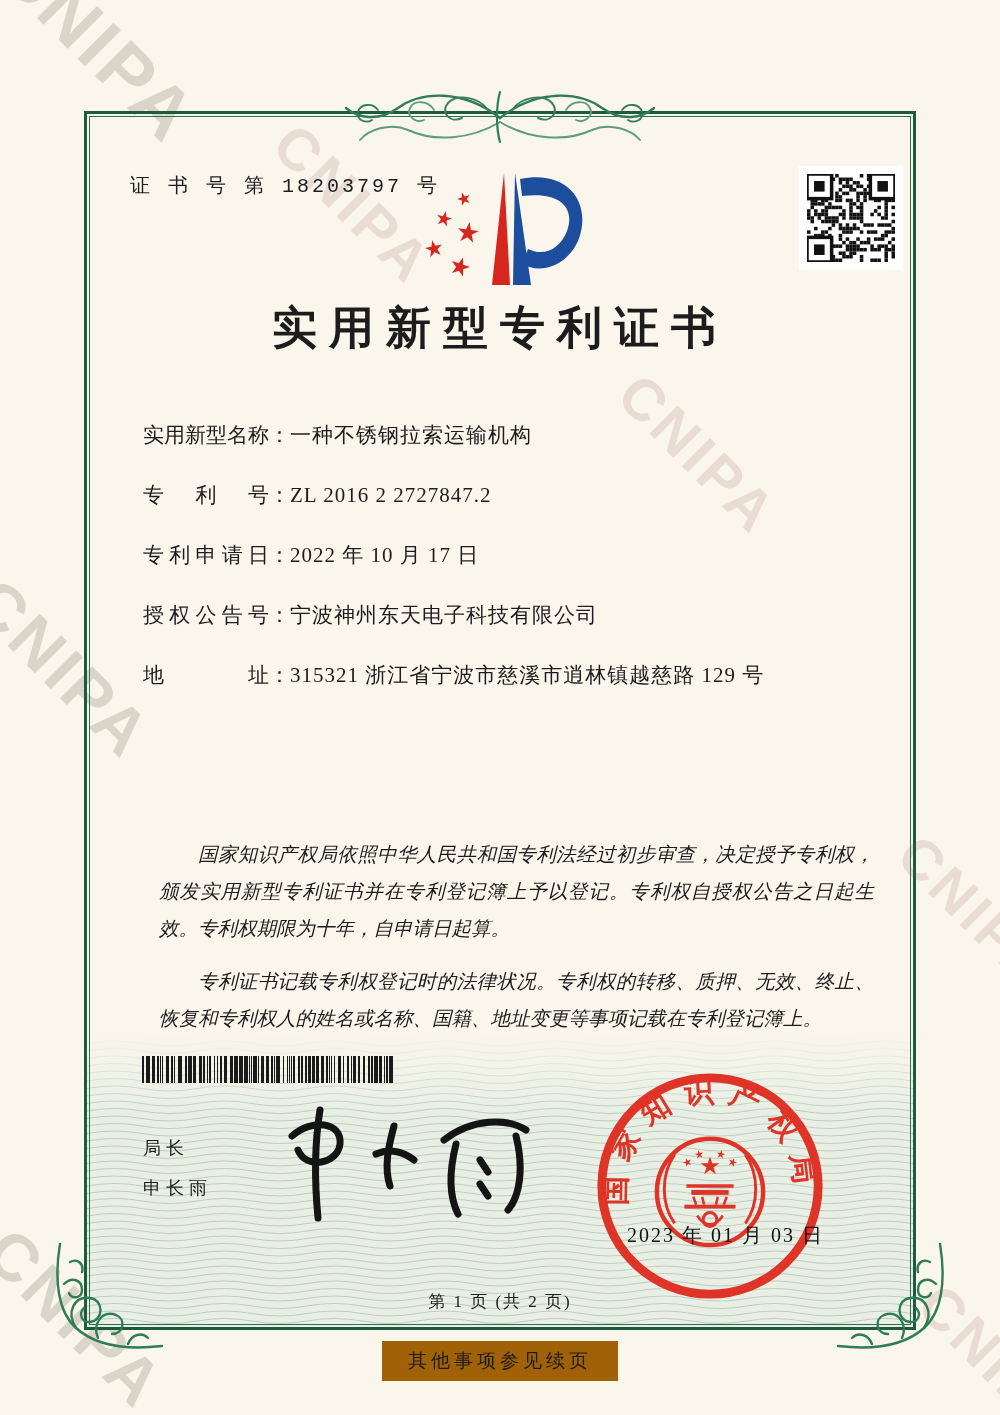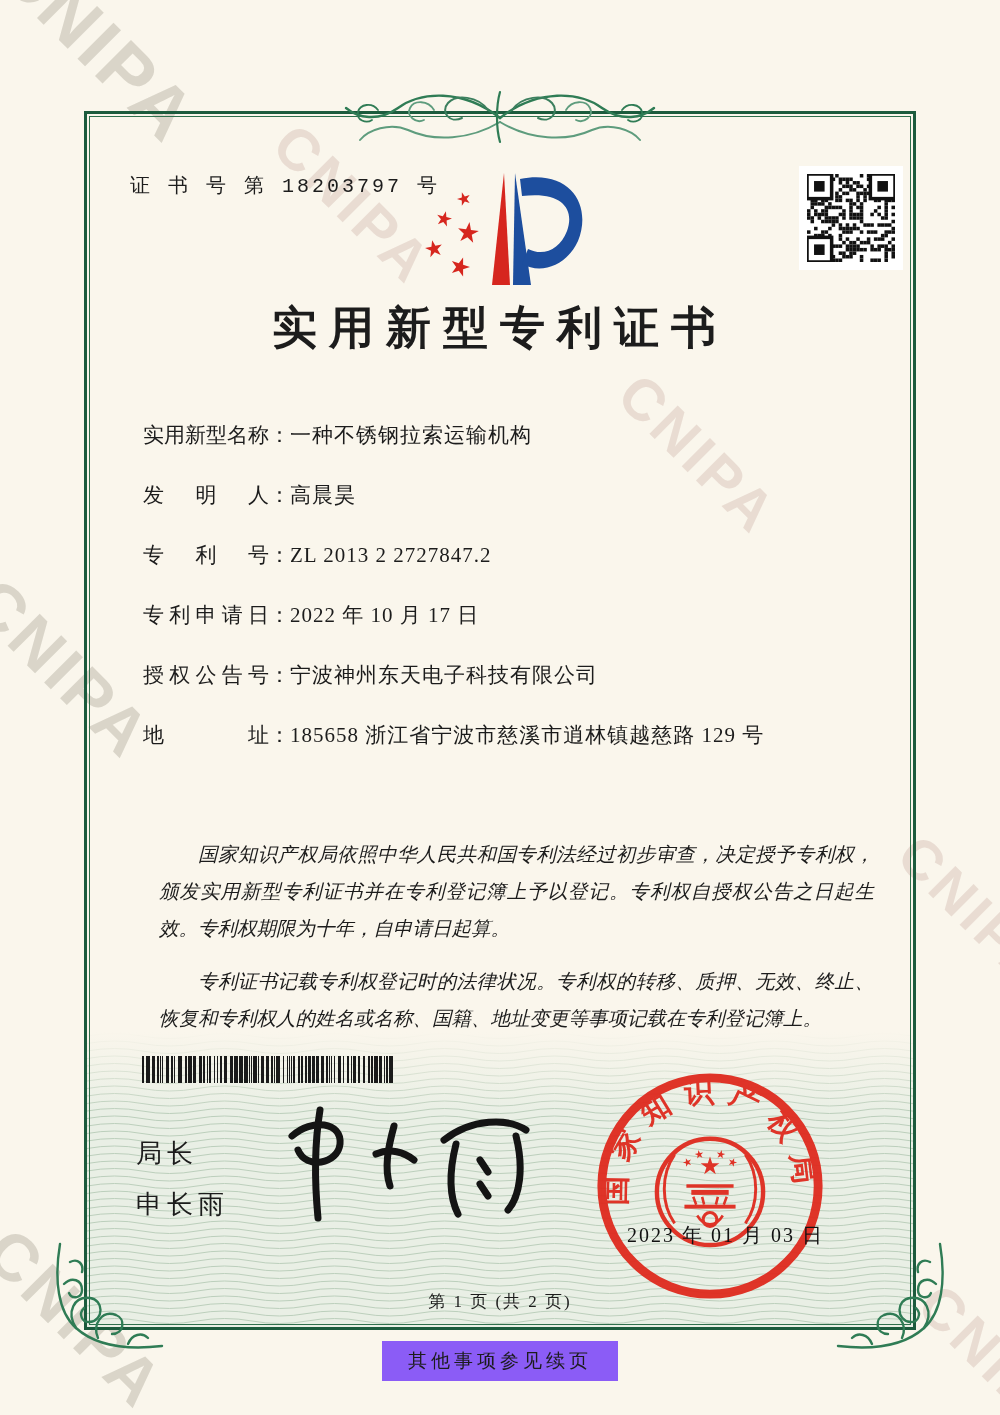--- a/index.html
+++ b/index.html
@@ -37,30 +37,30 @@
   .flabel{display:inline-block;width:126px;text-align:justify;text-align-last:justify;vertical-align:top;}
   .flabel5{display:inline-block;vertical-align:top;}
   .fvalue{letter-spacing:1px;text-align:center;}
   .grant2{margin-left:60px;}
   
   #body-text{position:absolute;left:143px;top:820px;width:747px;z-index:5;
     font-size:19.5px;line-height:37px;text-align:justify;}
   #body-text p{margin:16px;text-indent:2em;font-style:italic;}
   
   #barcode{position:absolute;left:142px;top:1056px;z-index:5;}
-  #signer{position:absolute;left:136px;top:1136px;z-index:5;font-size:26px;letter-spacing:5px;}
+  #signer{position:absolute;left:143px;top:1136px;z-index:5;font-size:18px;letter-spacing:5px;}
   #signer div{margin-bottom:16px;}
   #signature{position:absolute;left:268px;top:1092px;z-index:6;}
   #seal{position:absolute;left:592px;top:1066px;z-index:5;opacity:.95;}
   #seal-date{position:absolute;left:627px;top:1222px;z-index:7;font-size:20px;
     letter-spacing:2px;color:#111;}
   #page-number{position:absolute;left:0;top:1290px;width:100%;text-align:center;
     font-size:17px;letter-spacing:2px;z-index:5;}
   #footer-note{position:absolute;left:50%;transform:translateX(-50%);top:1341px;
-    background:#8b5cf6;padding:7px 26px;font-size:19px;letter-spacing:4px;z-index:5;}
+    background:#a16207;padding:7px 26px;font-size:19px;letter-spacing:4px;z-index:5;}
 </style>
 </head>
 <body>
 
 <div id="page">
 
   <div class="wm gray" style="left:-25px;top:0px;font-size:74px;">CNIPA</div>
   <div class="wm pink" style="left:255px;top:170px;font-size:58px;">CNIPA</div>
   <div class="wm pink" style="left:600px;top:420px;font-size:58px;">CNIPA</div>
   <div class="wm gray" style="left:-48px;top:630px;font-size:66px;">CNIPA</div>
@@ -397,33 +397,30 @@
       </svg>
   </div>
 
   <div id="title">实用新型专利证书</div>
 
   <div id="fields">
     <div class="frow">
       <span class="flabel">实用新型名称</span><span>：</span><span class="fvalue">一种不锈钢拉索运输机构</span>
     </div>
     <div class="frow">
-      <span class="flabel">发明人</span><span>：</span><span class="fvalue">高晨昊</span>
-    </div>
-    <div class="frow">
-      <span class="flabel">专利号</span><span>：</span><span class="fvalue">ZL 2013 2 2727847.2</span>
+      <span class="flabel">专利号</span><span>：</span><span class="fvalue">ZL 2016 2 2727847.2</span>
     </div>
     <div class="frow">
       <span class="flabel">专利申请日</span><span>：</span><span class="fvalue">2022 年 10 月 17 日</span>
     </div>
     <div class="frow">
       <span class="flabel">授权公告号</span><span>：</span><span class="fvalue">宁波神州东天电子科技有限公司</span>
     </div>
     <div class="frow">
-      <span class="flabel">地址</span><span>：</span><span class="fvalue">185658 浙江省宁波市慈溪市逍林镇越慈路 129 号</span>
+      <span class="flabel">地址</span><span>：</span><span class="fvalue">315321 浙江省宁波市慈溪市逍林镇越慈路 129 号</span>
     </div>
   </div>
 
   <div id="body-text">
     <p>国家知识产权局依照中华人民共和国专利法经过初步审查，决定授予专利权，颁发实用新型专利证书并在专利登记簿上予以登记。专利权自授权公告之日起生效。专利权期限为十年，自申请日起算。</p>
     <p>专利证书记载专利权登记时的法律状况。专利权的转移、质押、无效、终止、恢复和专利权人的姓名或名称、国籍、地址变更等事项记载在专利登记簿上。</p>
   </div>
 
   <svg id="barcode" width="256" height="27">
       <rect x="0" y="0" width="2" height="27" fill="#1a1a1a"></rect>

